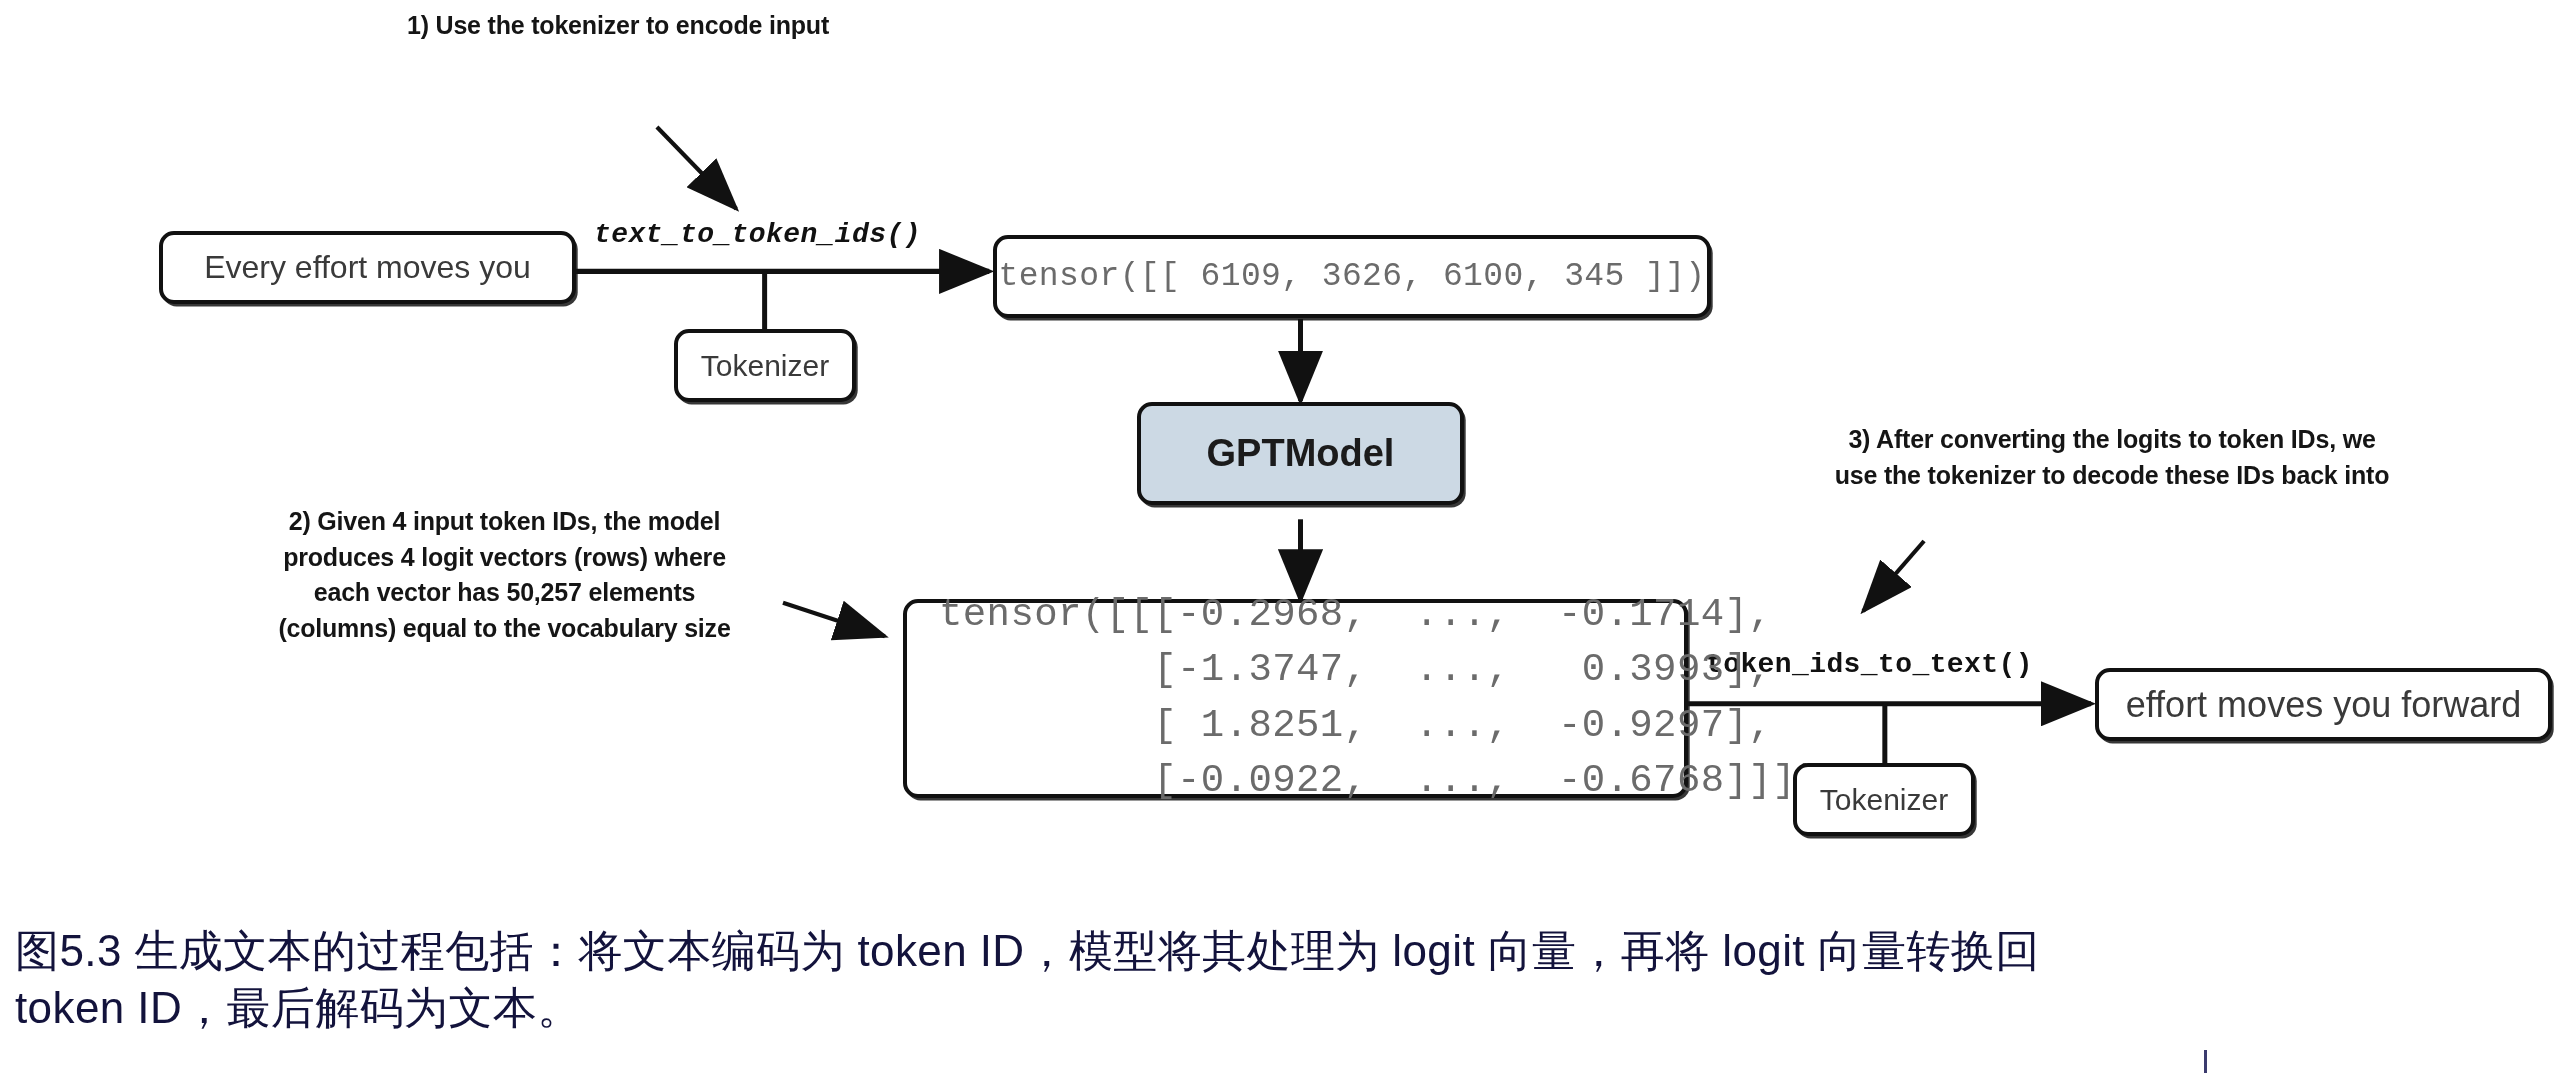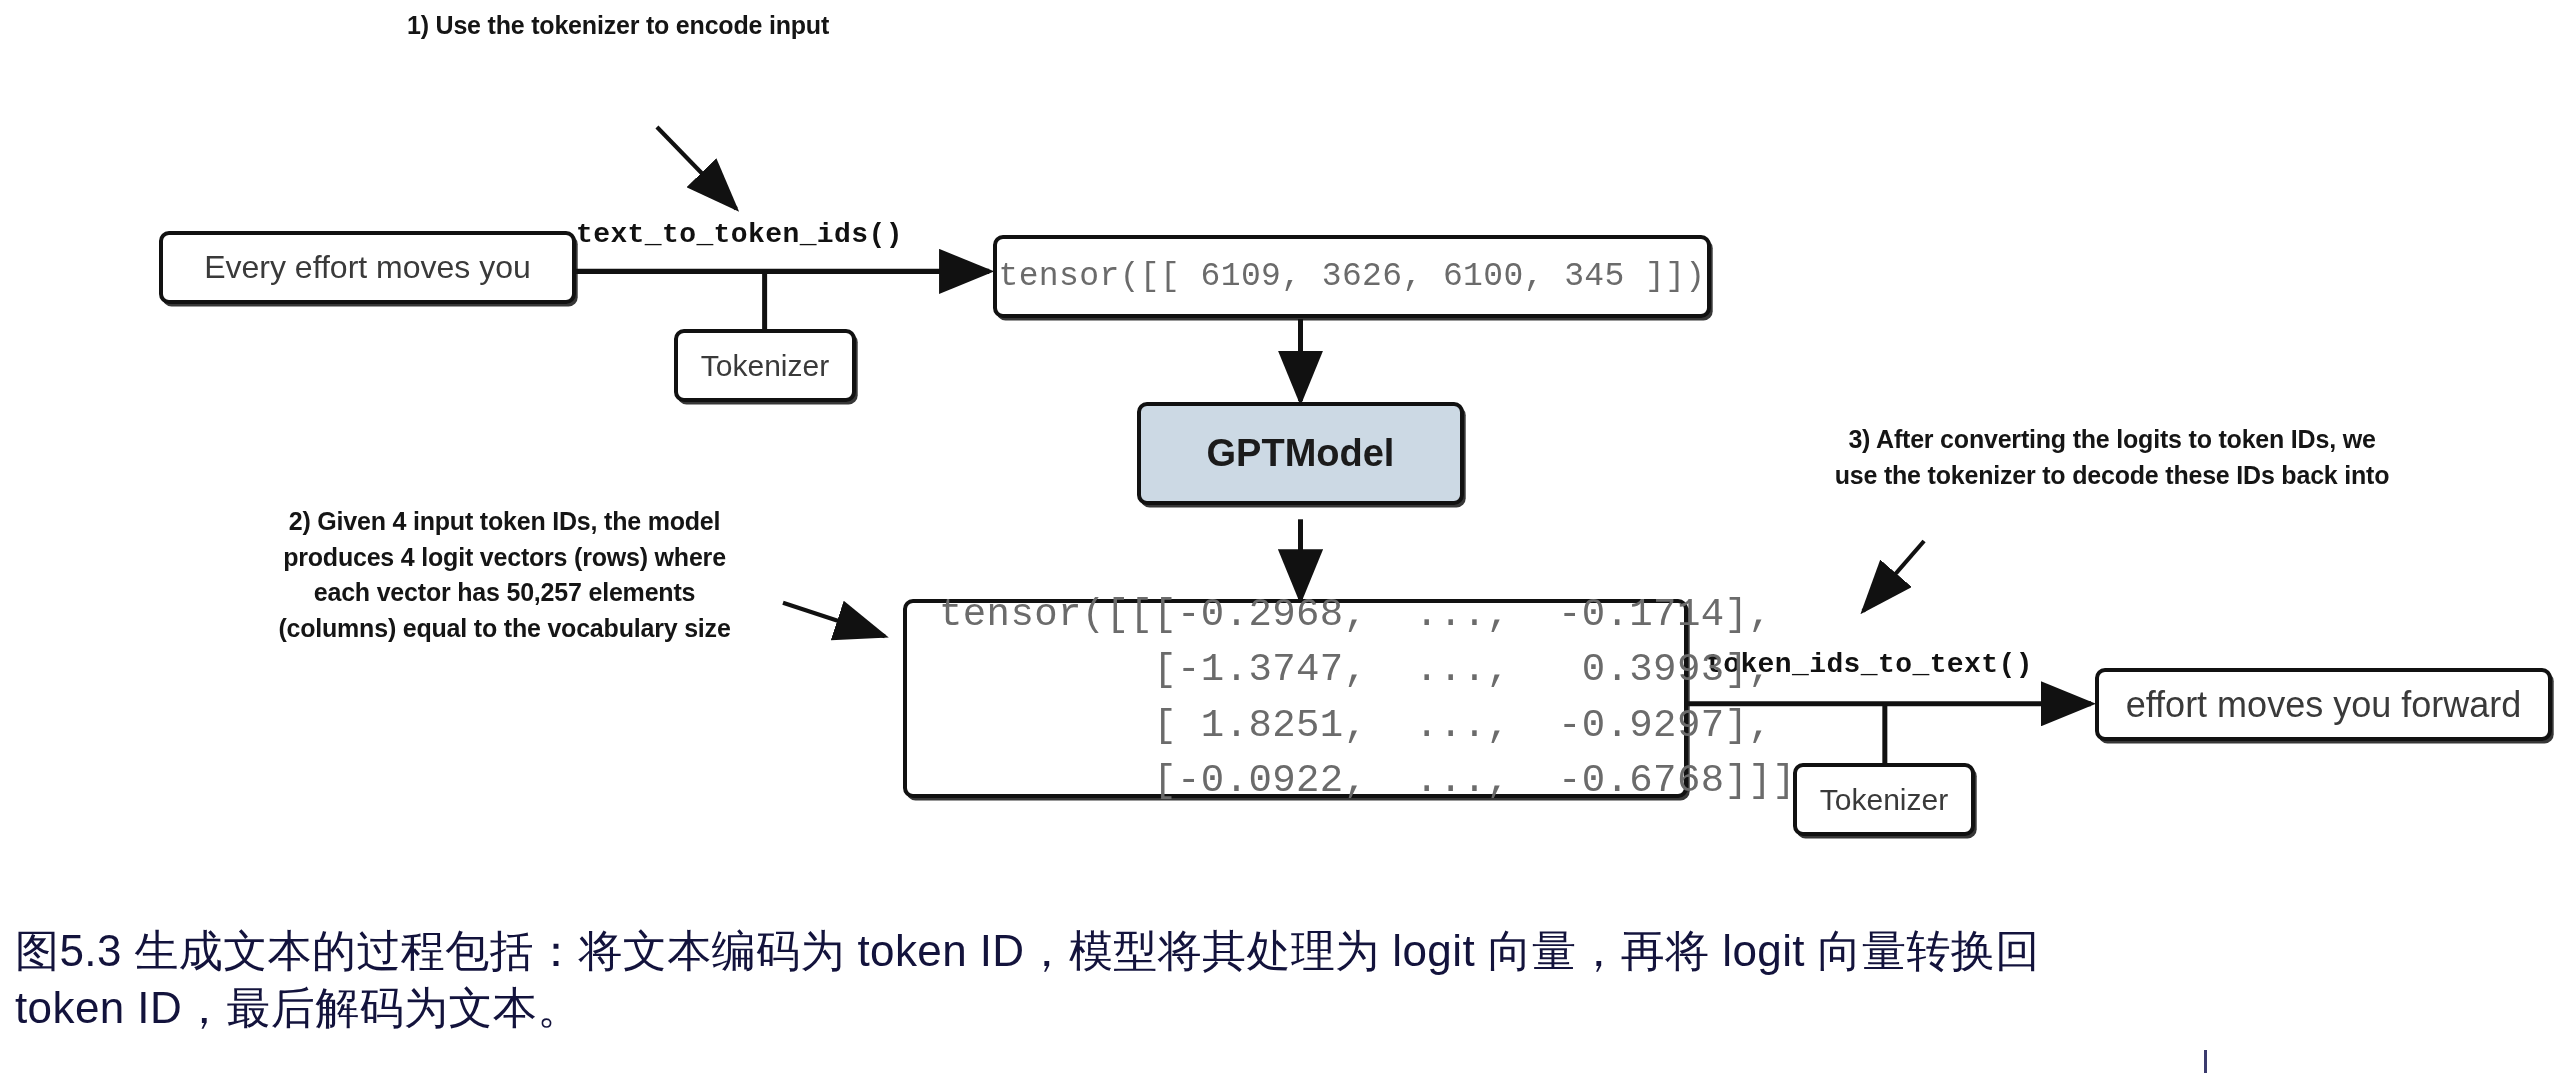--- a/index.html
+++ b/index.html
@@ -13,21 +13,21 @@
     position: relative;
     overflow: hidden;
     font-family: "Liberation Sans", sans-serif;
   }
 
   
   .box {
     position: absolute;
     box-sizing: border-box;
     border: 4.2px solid #111111;
-    border-radius: 10px;
+    border-radius: 15px;
     background: #ffffff;
     box-shadow: 2.5px 3.3px 0px -0.8px rgba(20,20,20,0.85);
     display: flex;
     align-items: center;
     justify-content: center;
     color: #2b2b2b;
   }
   .box.mono {
     font-family: "Liberation Mono", "DejaVu Sans Mono", monospace;
     color: #6b6b6b;
@@ -149,21 +149,21 @@
   <div>produces 4 logit vectors (rows) where</div>
   <div>each vector has 50,257 elements</div>
   <div>(columns) equal to the vocabulary size</div>
 </div>
 
 <div class="callout" style="left:1749px; top:422px; width:726px;">
   <div>3) After converting the logits to token IDs, we</div>
   <div>use the tokenizer to decode these IDs back into</div>
 </div>
 
-<div class="edge-label" style="left:576px; top:219px;">text_to_token_ids()</div>
+<div class="edge-label" style="left:594px; top:219px;font-style:italic;">text_to_token_ids()</div>
 
 <div class="edge-label" style="left:1706px; top:649px;">token_ids_to_text()</div>
 
 <div class="box sans" style="left:159px; top:231px; width:417px; height:73px; font-size:32px;">
   <span>Every effort moves you</span>
 </div>
 
 <div class="box sans" style="left:674px; top:329px; width:182px; height:73px; font-size:30px;">
   <span>Tokenizer</span>
 </div>

